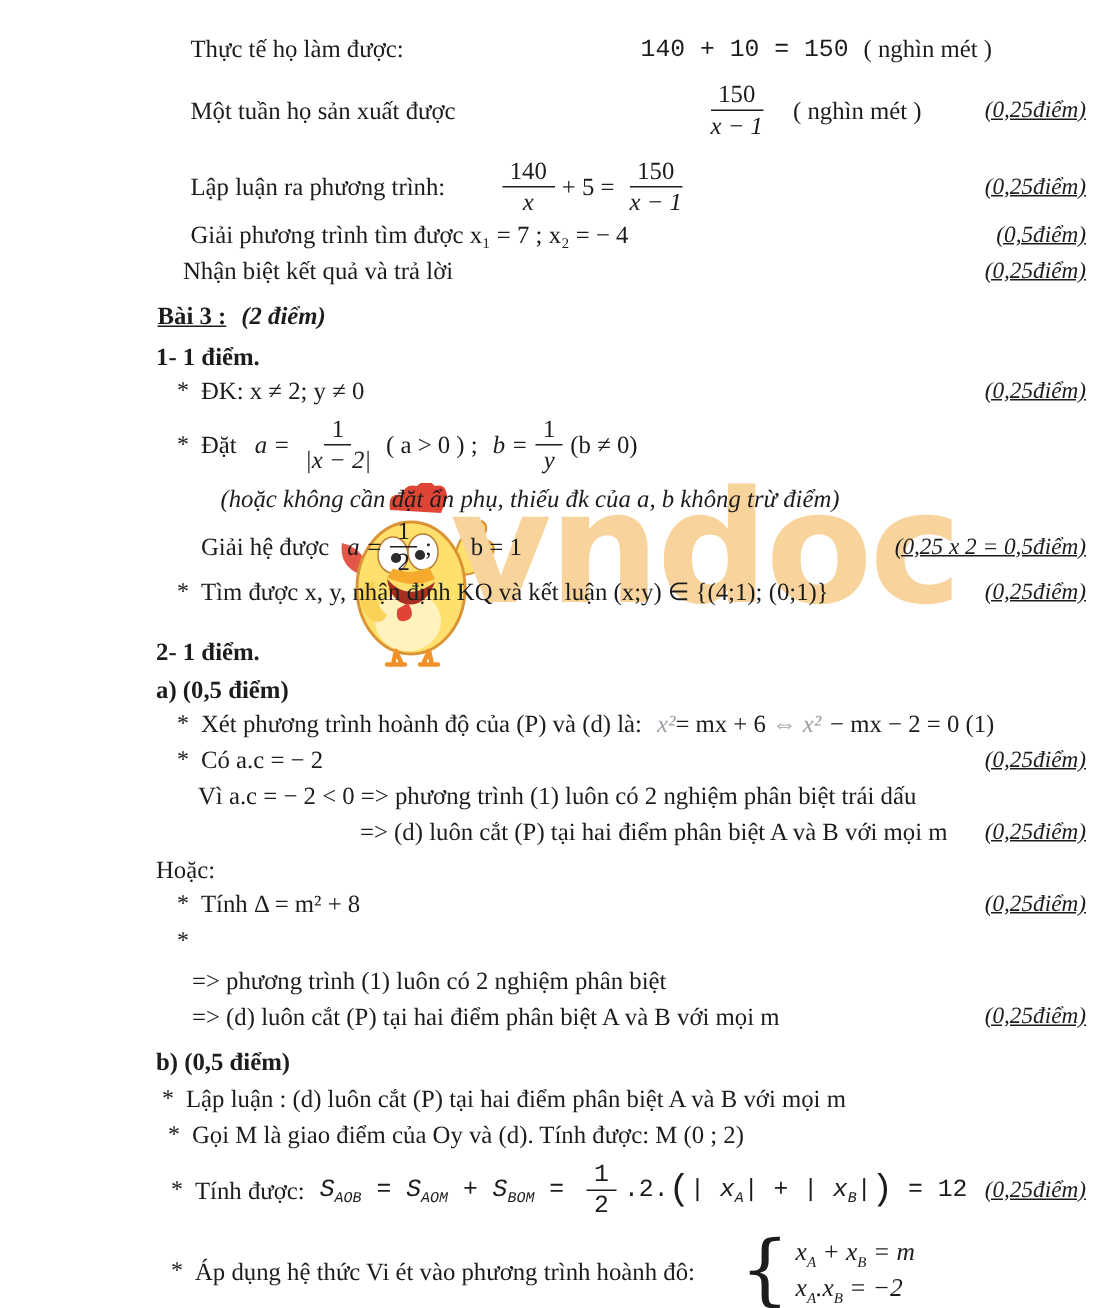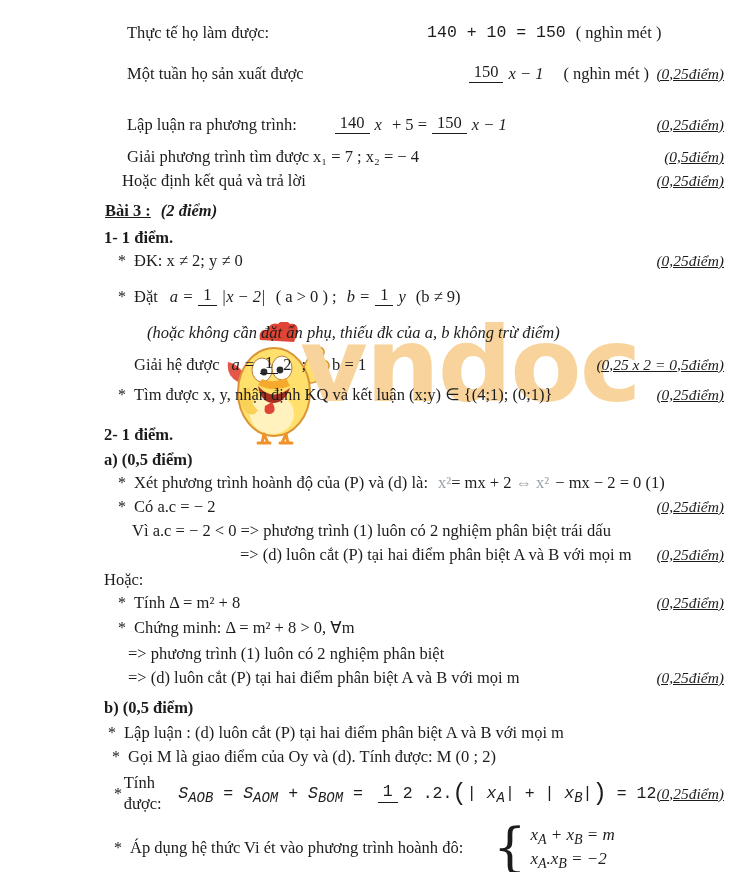--- a/index.html
+++ b/index.html
@@ -6,26 +6,26 @@
   body{width:742px;height:872px;background:#ffffff;overflow:hidden;
        font-family:"Liberation Serif", serif;color:#1c1c1c;}
   .page{position:relative;width:742px;height:872px;background:#fff;}
   .row{position:absolute;left:0;width:742px;display:flex;align-items:center;
        box-sizing:border-box;padding-right:40px;font-size:16.5px;line-height:21px;margin-left:22px;}
   .score{margin-left:auto;font-style:italic;font-size:15.5px;white-space:nowrap;text-decoration:underline;}
   .star{display:inline-block;width:16px;font-size:16px;}
   .bold{font-weight:bold;}
   .it{font-style:italic;}
   .mi{font-style:italic;}
-  .gray{color:#9aa0a6;}
-  .frac{display:inline-flex;align-items:center;
+  .gray{color:#9aa0a6;font-style:italic;}
+  .frac{display:inline-flex;flex-direction:column;align-items:center;
         vertical-align:middle;margin:0 5px;line-height:1.05;}
   .frac .num{display:block;padding:0 5px 1px 5px;border-bottom:1.4px solid #1c1c1c;text-align:center;}
   .frac .den{display:block;padding:1px 5px 0 5px;text-align:center;}
-  sub{font-size:14px;font-style:italic;line-height:0;}
+  sub{font-size:10px;font-style:italic;line-height:0;}
   .u{text-decoration:underline;}
   .gap-s{display:inline-block;width:10px;}
   .gap-m{display:inline-block;width:26px;}
   .bigp{font-size:24px;font-weight:400;vertical-align:-2px;line-height:0;}
   .sys{display:inline-flex;align-items:center;margin-left:30px;}
   .sys .brace{font-size:52px;font-weight:300;line-height:0.9;margin-right:4px;
               font-family:"DejaVu Serif", serif;}
   .sys .lines{display:flex;flex-direction:column;gap:3px;font-style:italic;font-size:17px;justify-content:center;}
   .wm{position:absolute;left:222px;top:318px;width:430px;height:128px;z-index:0;pointer-events:none;}
   .wm-text{position:absolute;left:78px;top:-14px;font-family:"DejaVu Sans", sans-serif;
@@ -105,21 +105,21 @@
       </span>
       <span class="score">(0,25điểm)</span>
     </div>
 
     <div class="row" style="top:146px;padding-left:105px;">
       <span>Giải phương trình tìm được x₁ = 7  ;   x₂ = − 4</span>
       <span class="score">(0,5điểm)</span>
     </div>
 
     <div class="row" style="top:170px;padding-left:100px;">
-      <span>Hoặc định kết quả và trả lời</span>
+      <span>Nhận biệt kết quả và trả lời</span>
       <span class="score">(0,25điểm)</span>
     </div>
 
     <div class="row" style="top:200px;padding-left:83px;">
       <span class="bold u">Bài 3 :</span>
       <span class="gap-s"></span>
       <span class="bold it">(2 điểm)</span>
     </div>
 
     <div class="row" style="top:227px;padding-left:82px;">
@@ -139,21 +139,21 @@
       <span class="frac">
         <span class="num">1</span>
         <span class="den mi">|x − 2|</span>
       </span>
       <span>( a &gt; 0 ) ;</span>
       <span class="mi" style="margin-left:10px;">b =</span>
       <span class="frac">
         <span class="num">1</span>
         <span class="den mi">y</span>
       </span>
-      <span>(b ≠ 9)</span>
+      <span>(b ≠ 0)</span>
     </div>
 
     <div class="row" style="top:322px;padding-left:125px;">
       <span class="it">(hoặc không cần đặt ẩn phụ, thiếu đk của a, b không trừ điểm)</span>
     </div>
 
     <div class="row" style="top:342px;height:44px;padding-left:112px;">
       <span>Giải hệ được</span>
       <span class="mi" style="margin-left:12px;">a =</span>
       <span class="frac">
@@ -177,21 +177,21 @@
 
     <div class="row" style="top:449px;padding-left:82px;">
       <span class="bold">a) (0,5 điểm)</span>
     </div>
 
     <div class="row" style="top:472px;padding-left:96px;">
       <span class="star">*</span>
       <span>Xét phương trình hoành độ của (P) và (d)  là:</span>
       <span class="gap-s"></span>
       <span class="gray">x²</span>
-      <span>=  mx + 2</span>
+      <span>=  mx + 6</span>
       <span class="gray" style="font-style:normal;margin:0 4px;">⇔</span>
       <span class="gray">x²</span>
       <span style="margin-left:6px;">−  mx − 2 = 0 (1)</span>
     </div>
 
     <div class="row" style="top:496px;padding-left:96px;">
       <span class="star">*</span>
       <span>Có a.c = − 2</span>
       <span class="score">(0,25điểm)</span>
     </div>
@@ -210,21 +210,20 @@
     </div>
 
     <div class="row" style="top:592px;padding-left:96px;">
       <span class="star">*</span>
       <span>Tính  Δ = m² + 8</span>
       <span class="score">(0,25điểm)</span>
     </div>
 
     <div class="row" style="top:617px;padding-left:96px;">
       <span class="star">*</span>
-      <span>Chứng minh: Δ = m² + 8 &gt; 0, ∀m</span>
     </div>
 
     <div class="row" style="top:643px;padding-left:106px;">
       <span>=&gt; phương trình (1) luôn có 2 nghiệm phân biệt</span>
     </div>
 
     <div class="row" style="top:667px;padding-left:106px;">
       <span>=&gt; (d) luôn cắt (P) tại hai điểm phân biệt A và B với mọi m</span>
       <span class="score">(0,25điểm)</span>
     </div>

